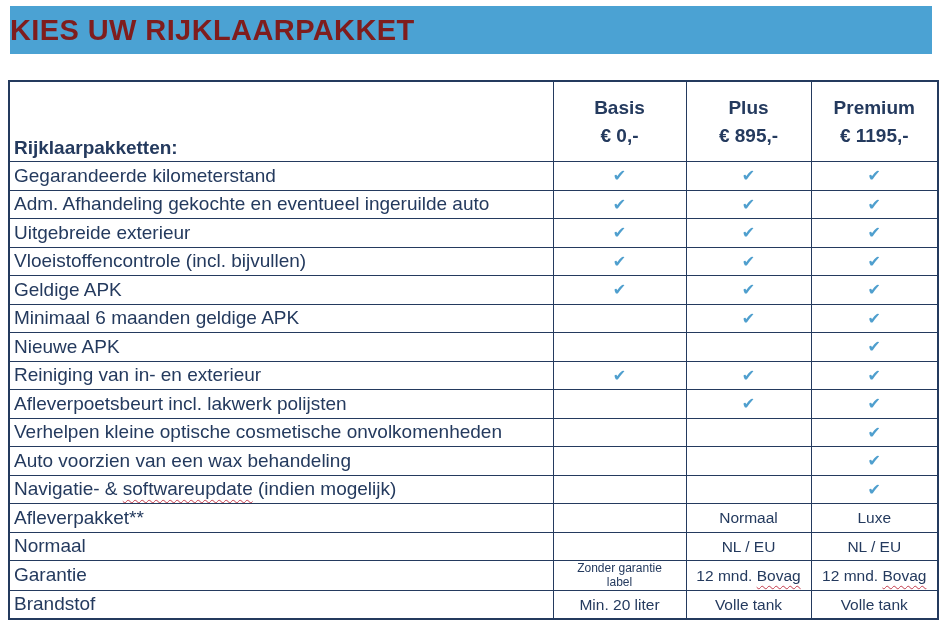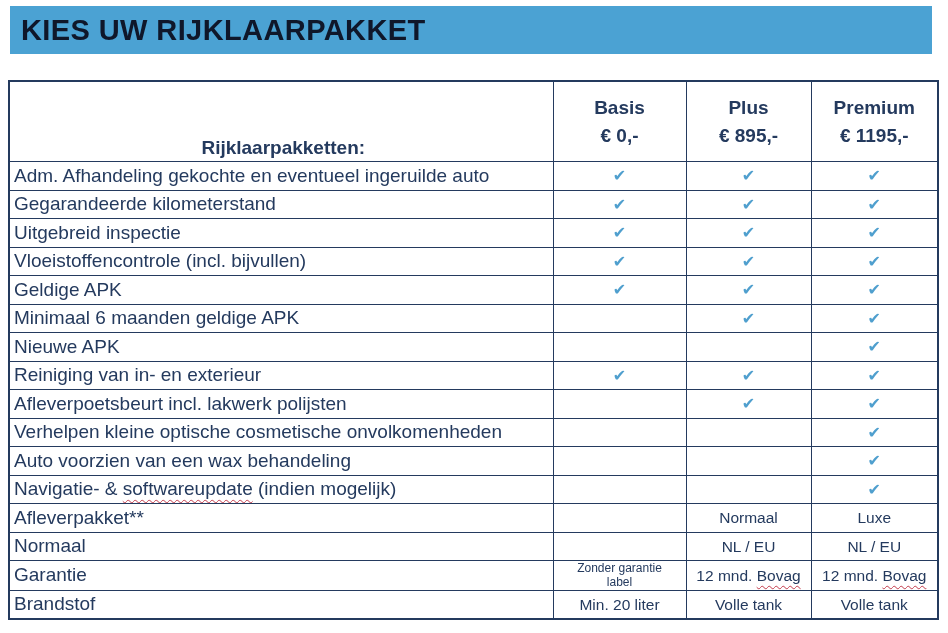--- a/index.html
+++ b/index.html
@@ -13,35 +13,35 @@
   body{
     width:948px;height:633px;overflow:hidden;background:#fff;
     font-family:"Liberation Sans", sans-serif;color:var(--text);
     position:relative;
   }
   .banner{
     position:absolute;left:10px;top:6px;width:922px;height:48px;
     background:var(--banner);display:flex;align-items:center;
   }
   .banner .title{
-    color:#0f172a;font-weight:bold;font-size:29px;letter-spacing:.4px;
-    padding-left:11px;white-space:nowrap;
+    color:#7f1d1d;font-weight:bold;font-size:29px;letter-spacing:.4px;
+    padding-left:0;white-space:nowrap;
   }
   table.cmp{
     position:absolute;left:8px;top:80px;width:929px;
     border-collapse:collapse;table-layout:fixed;
     color:var(--text);
   }
   table.cmp, table.cmp td, table.cmp th{
     border:1px solid var(--text);
   }
   table.cmp{border-width:2px;}
   thead tr{height:61px;}
   th.label-col{
-    vertical-align:bottom;text-align:center;
+    vertical-align:bottom;text-align:left;
     font-size:19px;font-weight:bold;padding:0 0 2px 4px;
   }
   th.pkg{
     vertical-align:middle;text-align:center;
     font-size:19px;font-weight:bold;line-height:1.45;padding:12px;
   }
   tbody tr{height:28.5px;}
   td.label-cell{
     text-align:left;font-size:19px;padding:0 0 0 4px;
     white-space:nowrap;overflow:hidden;
@@ -93,33 +93,33 @@
         <div>€ 895,-</div>
       </th>
       <th class="pkg">
         <div>Premium</div>
         <div>€ 1195,-</div>
       </th>
     </tr>
   </thead>
   <tbody>
       <tr>
+        <td class="label-cell"><span>Gegarandeerde kilometerstand</span></td>
+        <td class="value-cell"><span class="check">✔</span></td>
+        <td class="value-cell"><span class="check">✔</span></td>
+        <td class="value-cell"><span class="check">✔</span></td>
+      </tr>
+      <tr>
         <td class="label-cell"><span>Adm. Afhandeling gekochte en eventueel ingeruilde auto</span></td>
         <td class="value-cell"><span class="check">✔</span></td>
         <td class="value-cell"><span class="check">✔</span></td>
         <td class="value-cell"><span class="check">✔</span></td>
       </tr>
       <tr>
-        <td class="label-cell"><span>Gegarandeerde kilometerstand</span></td>
-        <td class="value-cell"><span class="check">✔</span></td>
-        <td class="value-cell"><span class="check">✔</span></td>
-        <td class="value-cell"><span class="check">✔</span></td>
-      </tr>
-      <tr>
-        <td class="label-cell"><span>Uitgebreid inspectie</span></td>
+        <td class="label-cell"><span>Uitgebreide exterieur</span></td>
         <td class="value-cell"><span class="check">✔</span></td>
         <td class="value-cell"><span class="check">✔</span></td>
         <td class="value-cell"><span class="check">✔</span></td>
       </tr>
       <tr>
         <td class="label-cell"><span>Vloeistoffencontrole (incl. bijvullen)</span></td>
         <td class="value-cell"><span class="check">✔</span></td>
         <td class="value-cell"><span class="check">✔</span></td>
         <td class="value-cell"><span class="check">✔</span></td>
       </tr>

